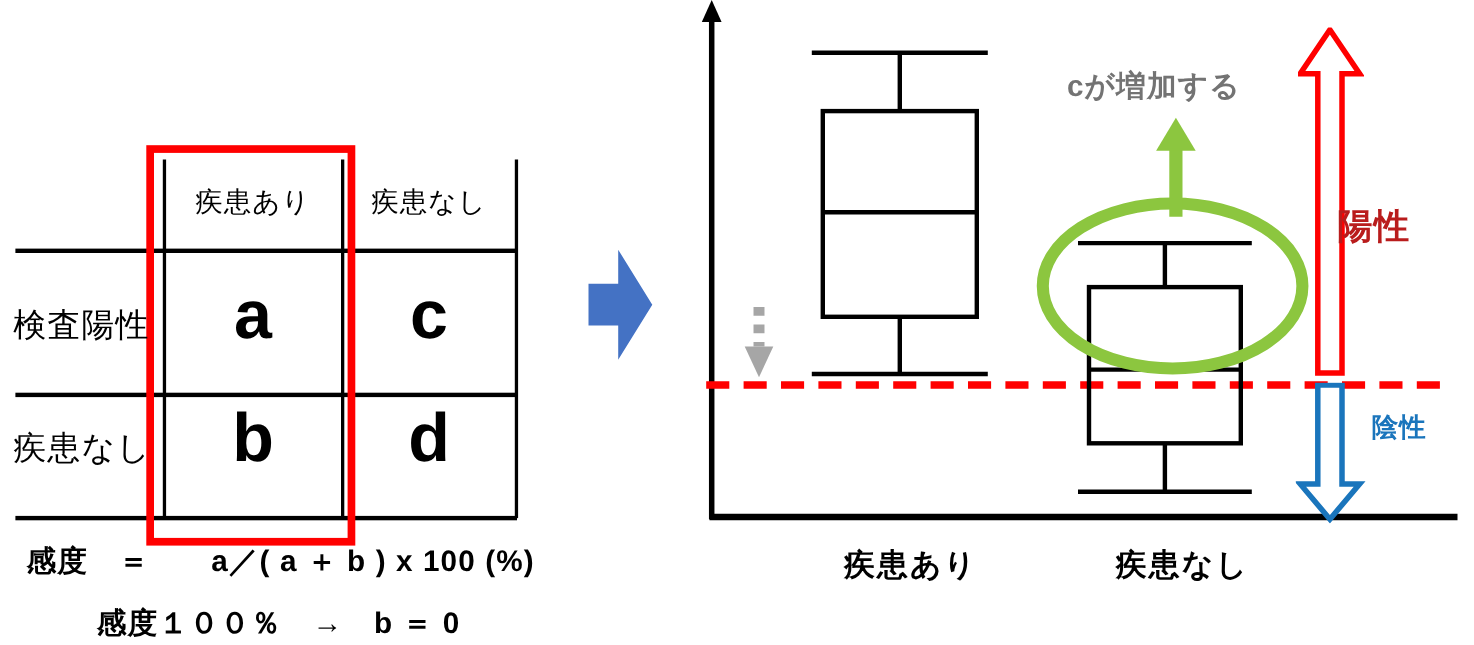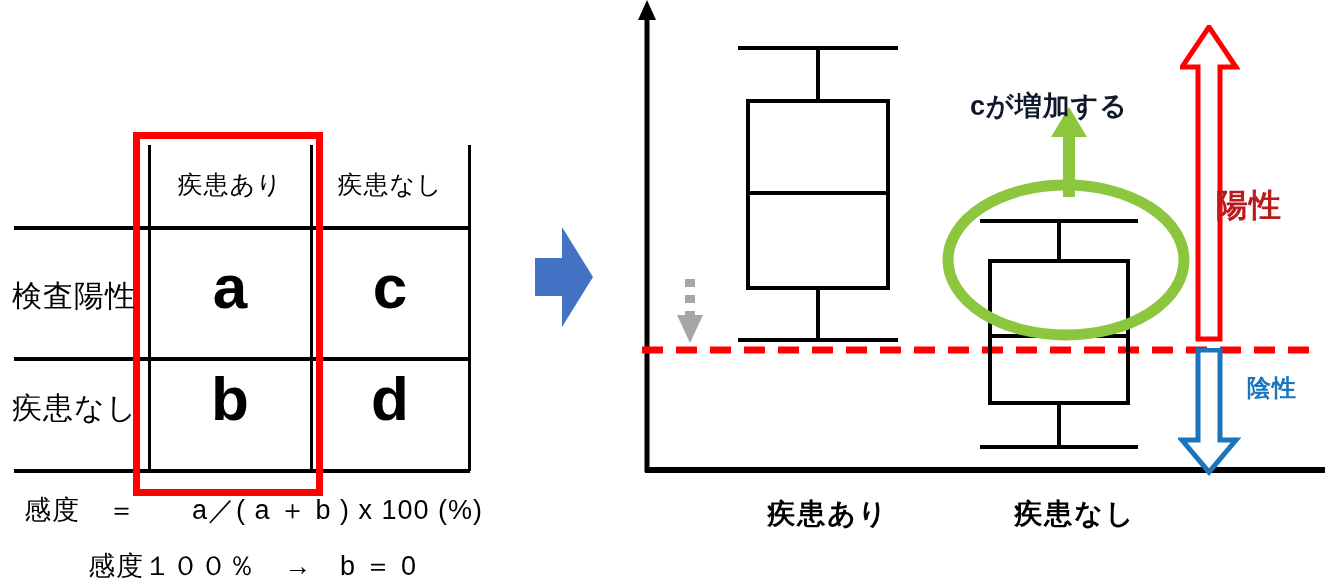--- a/index.html
+++ b/index.html
@@ -25,21 +25,21 @@
     font-size:62px;font-weight:700;text-align:center;line-height:1;
   }
   .row-label{
     font-size:30px;font-weight:400;letter-spacing:1px;line-height:1;
   }
   .redbox{
     border:7px solid #ff0000;box-sizing:border-box;background:transparent;
   }
 
   .formula{
-    font-size:27px;font-weight:400;color:#000;white-space:pre;letter-spacing:1px;
+    font-size:27px;font-weight:700;color:#000;white-space:pre;letter-spacing:1px;
   }
 
   
   .axis-cat{
     font-size:28px;font-weight:700;letter-spacing:2px;text-align:center;
   }
   .lbl-orange{font-size:27px;font-weight:700;letter-spacing:1px;}
   .lbl-red{font-size:32px;font-weight:700;letter-spacing:1px;}
   .lbl-blue{font-size:24px;font-weight:700;letter-spacing:1px;}
 </style>
@@ -132,21 +132,21 @@
 
     <svg class="abs" style="left:318px;top:172px;" width="280" height="180">
       <ellipse cx="128" cy="88" rx="118" ry="75" fill="none" stroke="#8cc63f" stroke-width="11"></ellipse>
     </svg>
 
     <svg class="abs" style="left:425px;top:105px;" width="50" height="95">
       <line x1="24" y1="26" x2="24" y2="92" stroke="#8cc63f" stroke-width="12"></line>
       <polygon points="24,2 6,32 42,32" fill="#8cc63f"></polygon>
     </svg>
 
-    <div class="abs txt lbl-orange" style="left:350px;top:60px;color:#0f172a;margin-top:28px;">cが増加する</div>
+    <div class="abs txt lbl-orange" style="left:350px;top:60px;color:#737373;">cが増加する</div>
 
     <svg class="abs" style="left:560px;top:25px;" width="60" height="320">
       <polygon points="29,2 56,42 40,42 40,314 18,314 18,42 2,42" fill="#ffffff" stroke="#ff0000" stroke-width="5" stroke-linejoin="miter"></polygon>
     </svg>
 
     <div class="abs txt lbl-red" style="left:596px;top:168px;color:#b91c1c;margin-top:16px;">陽性</div>
 
     <svg class="abs" style="left:558px;top:348px;" width="70" height="128">
       <polygon points="20,2 42,2 42,92 58,92 31,124 4,92 20,92" fill="#ffffff" stroke="#1a75bc" stroke-width="5" stroke-linejoin="miter"></polygon>
     </svg>

